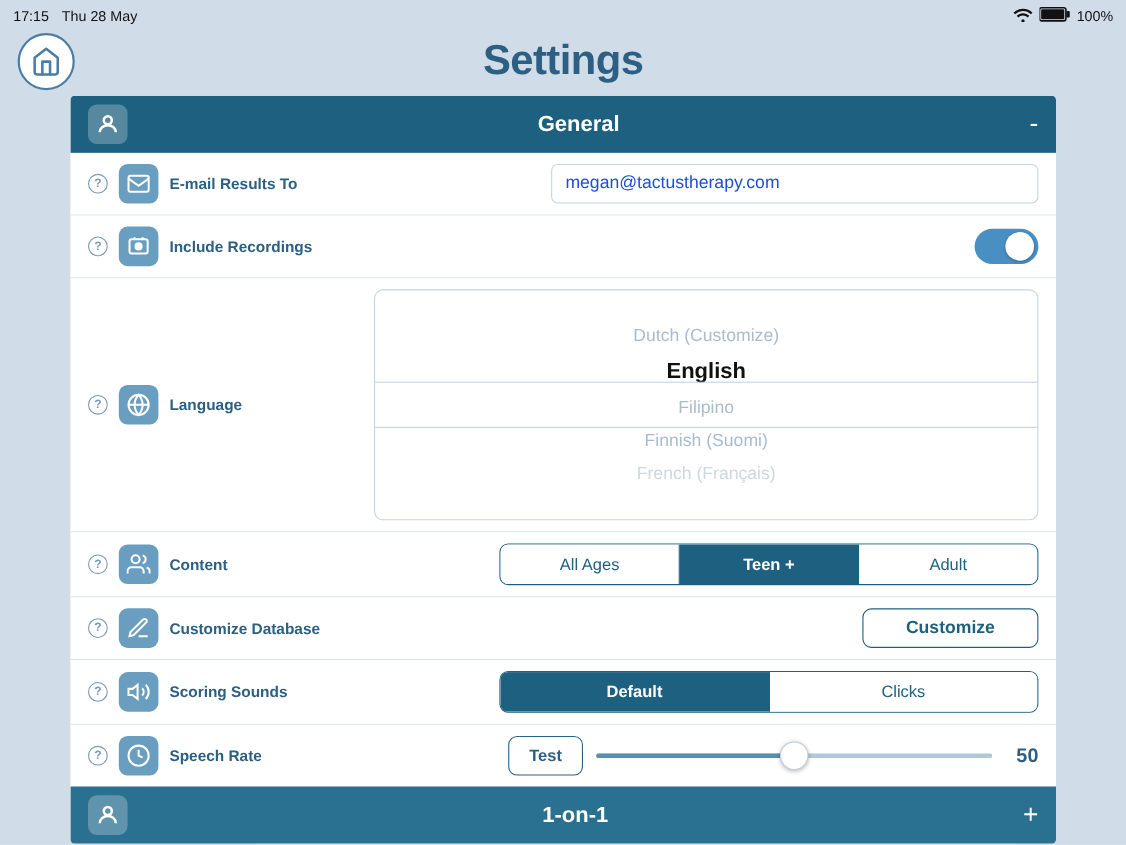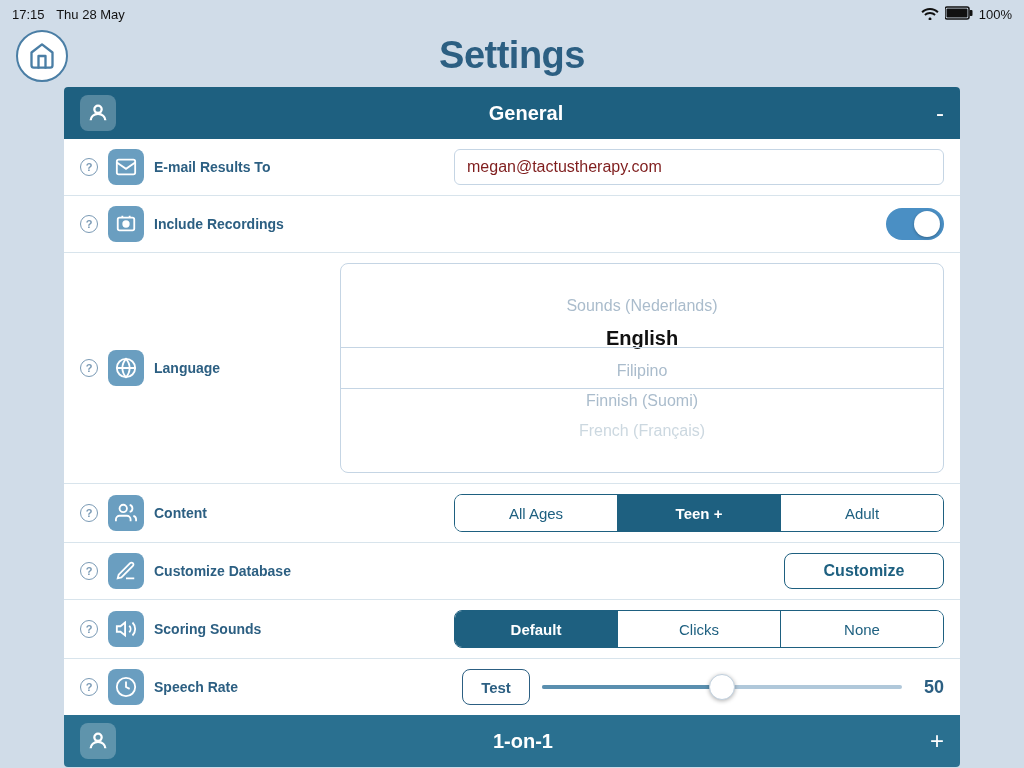--- a/index.html
+++ b/index.html
@@ -145,27 +145,27 @@
     }
     .row-control {
       flex: 1;
       display: flex;
       align-items: center;
       justify-content: flex-end;
     }
 
     
     .email-input {
-      width: 490px;
+      width: 443px;
       height: 36px;
       border: 1.5px solid #c5d5e4;
       border-radius: 6px;
       padding: 0 12px;
       font-size: 16px;
-      color: #7f1d1d;
+      color: #1d4ed8;
       background: white;
       outline: none;
     }
 
     
     .toggle-container {
       position: relative;
       width: 58px;
       height: 32px;
     }
@@ -430,21 +430,21 @@
       <div class="row-icon">
         <svg width="22" height="22" viewBox="0 0 24 24" fill="none" stroke="white" stroke-width="2">
           <circle cx="12" cy="12" r="10"></circle>
           <path d="M2 12h20M12 2a15.3 15.3 0 0 1 4 10 15.3 15.3 0 0 1-4 10 15.3 15.3 0 0 1-4-10 15.3 15.3 0 0 1 4-10z"></path>
         </svg>
       </div>
       <span class="row-label">Language</span>
     </div>
     <div class="row-control" style="align-items:flex-start;padding-top:0;">
       <div class="language-picker">
-        <div class="lang-item">Sounds (Nederlands)</div>
+        <div class="lang-item">Dutch (Customize)</div>
         <div class="lang-item selected">English</div>
         <div class="lang-item">Filipino</div>
         <div class="lang-item">Finnish (Suomi)</div>
         <div class="lang-item" style="color:#ccd8e0;">French (Français)</div>
         <div class="picker-highlight"></div>
       </div>
     </div>
   </div>
 
   <div class="settings-row">
@@ -493,21 +493,20 @@
           <path d="M19.07 4.93a10 10 0 0 1 0 14.14"></path>
           <path d="M15.54 8.46a5 5 0 0 1 0 7.07"></path>
         </svg>
       </div>
       <span class="row-label">Scoring Sounds</span>
     </div>
     <div class="row-control">
       <div class="segmented">
         <div class="seg-option active">Default</div>
         <div class="seg-option">Clicks</div>
-        <div class="seg-option">None</div>
       </div>
     </div>
   </div>
 
   <div class="settings-row" style="border-bottom:none;">
     <div class="row-label-area">
       <div class="help-icon">?</div>
       <div class="row-icon">
         <svg width="22" height="22" viewBox="0 0 24 24" fill="none" stroke="white" stroke-width="2">
           <circle cx="12" cy="12" r="10"></circle>

